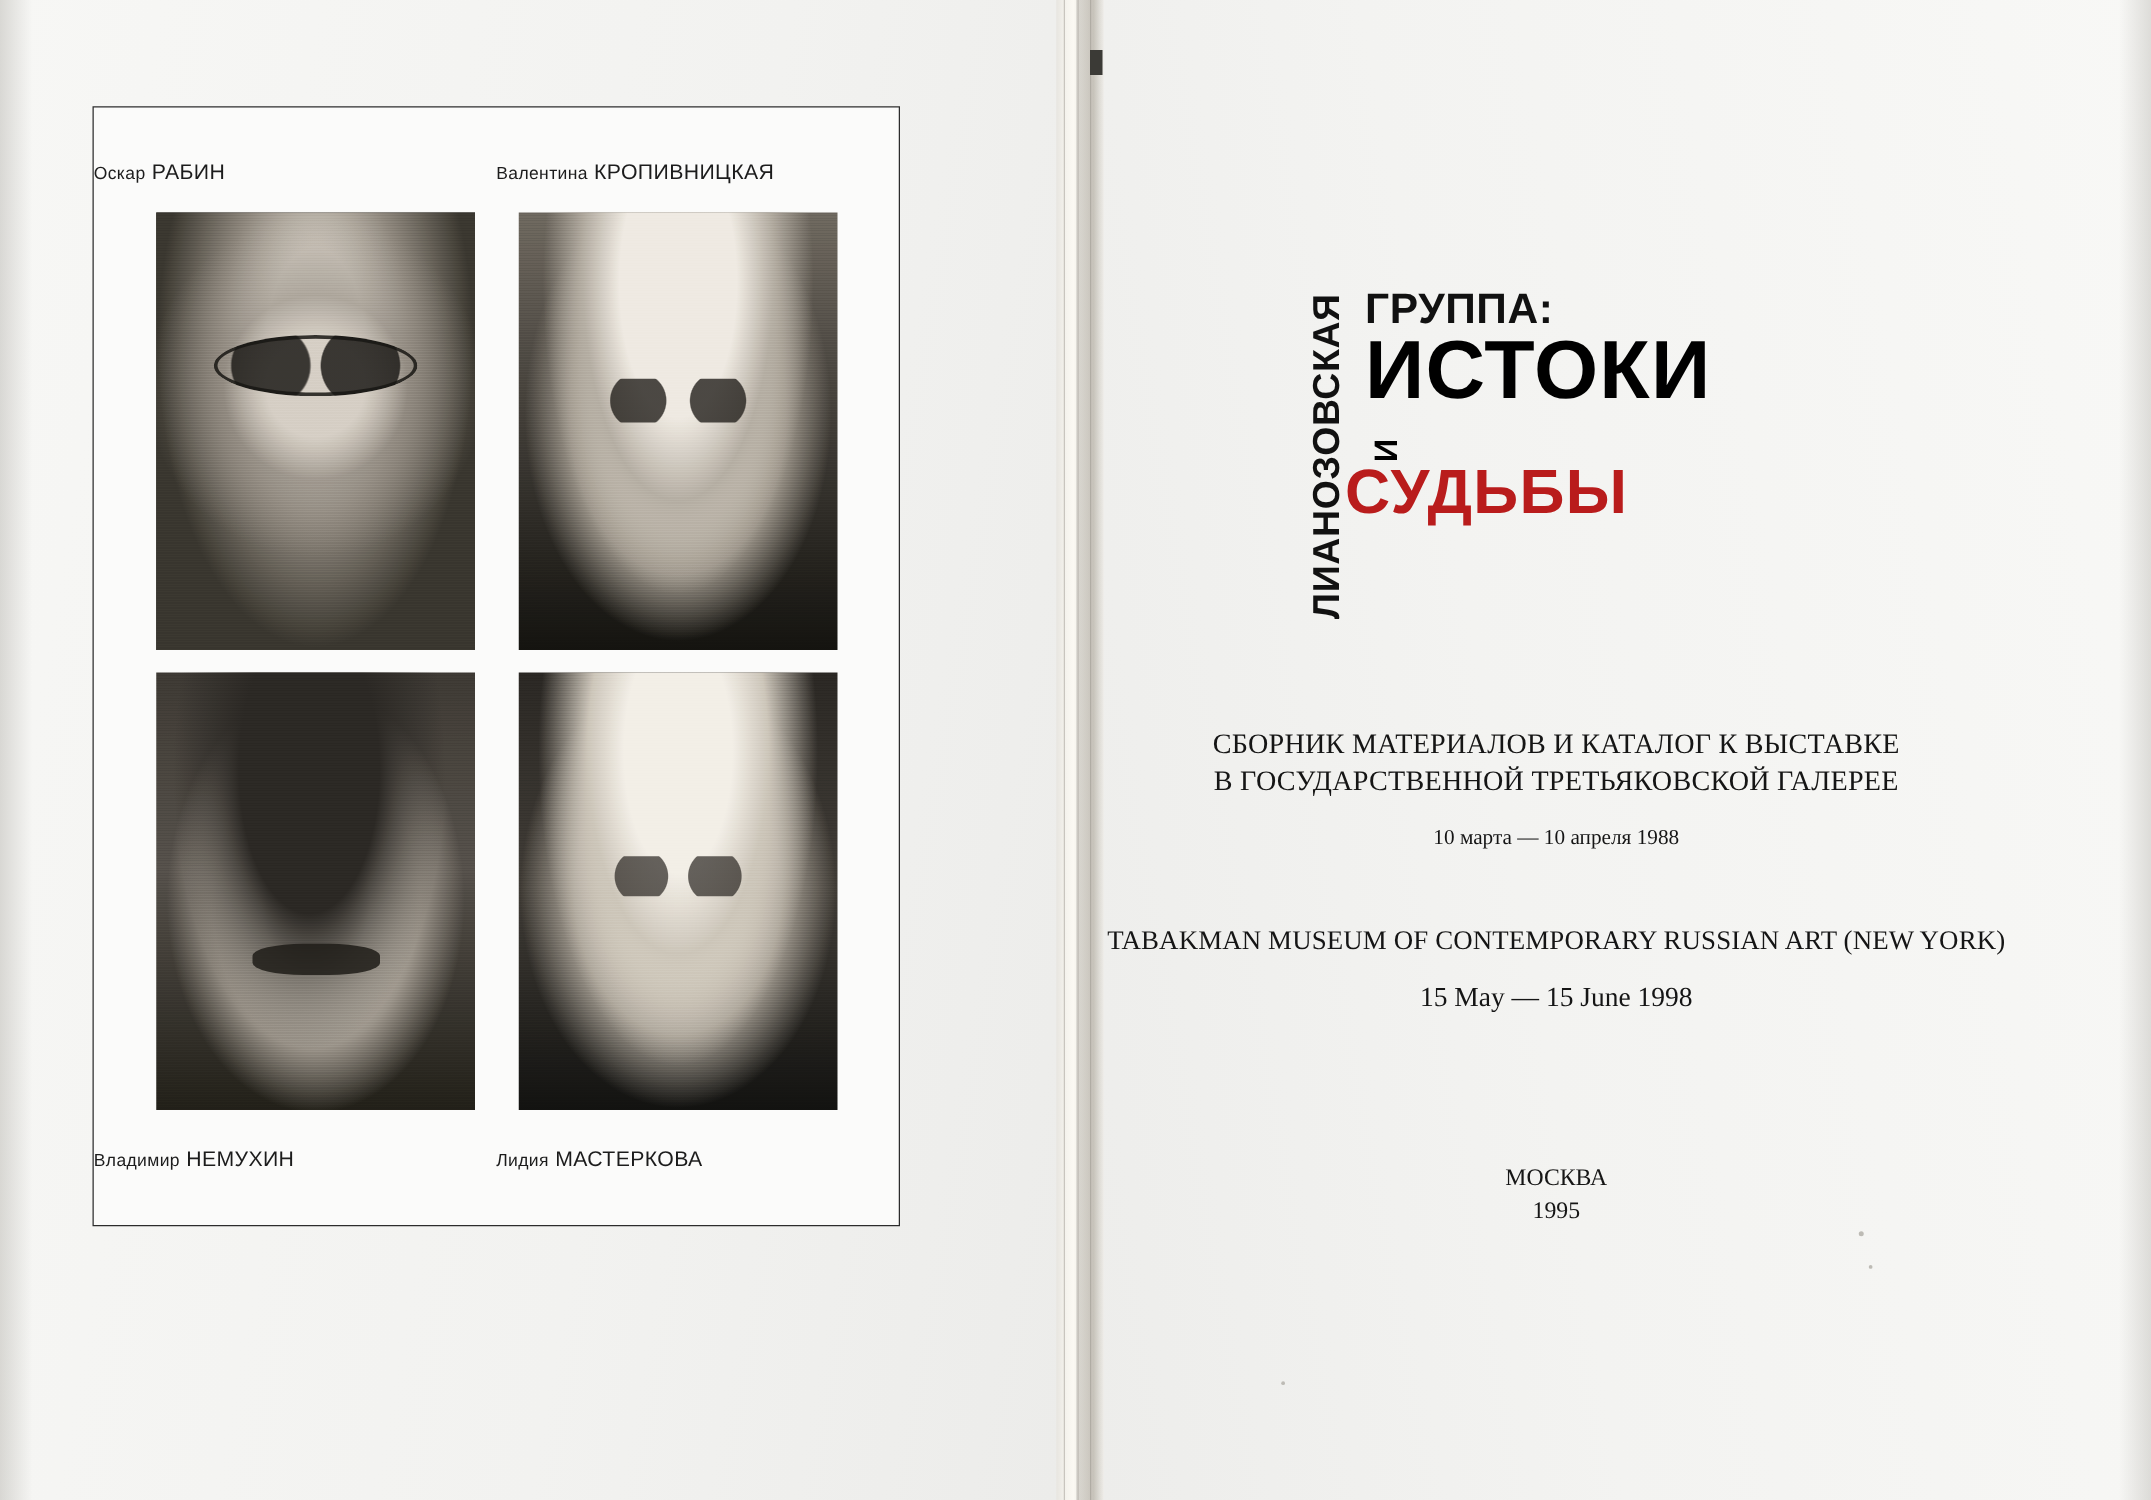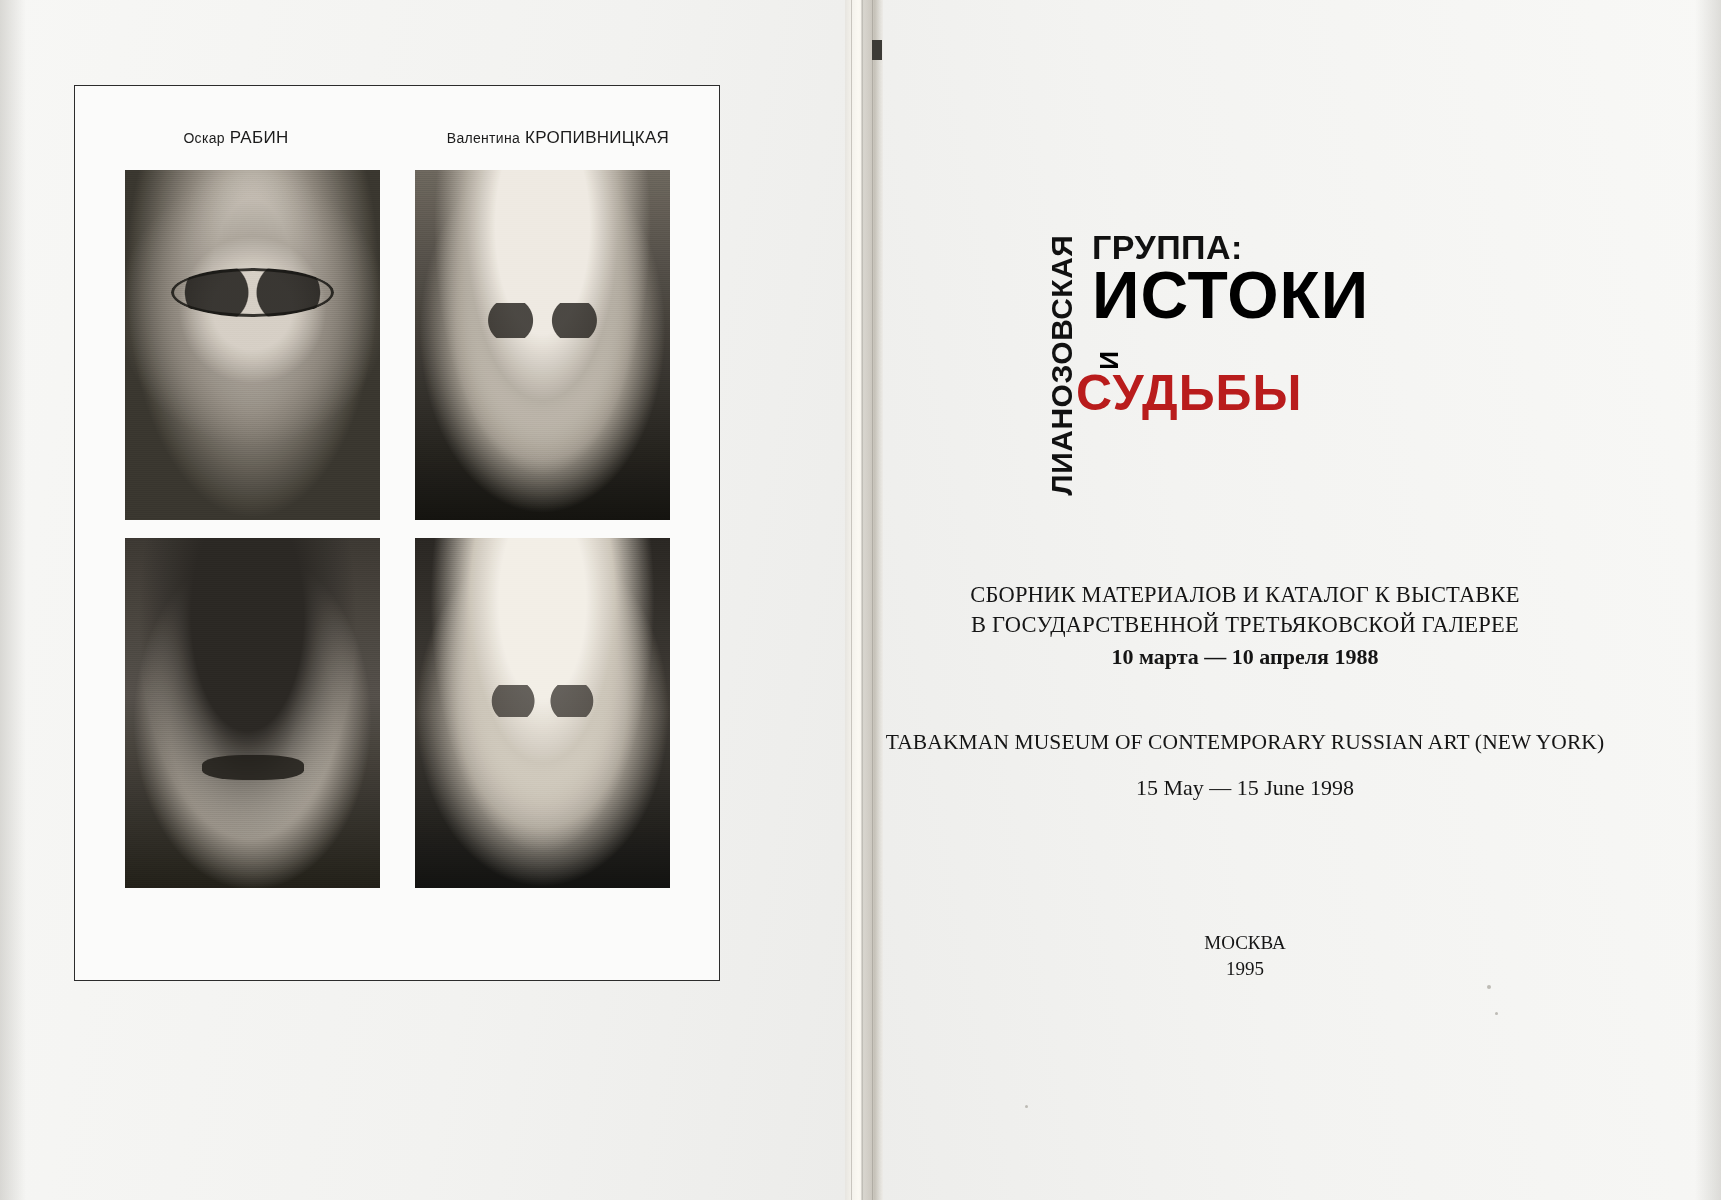--- a/index.html
+++ b/index.html
@@ -72,21 +72,21 @@
     display: flex;
   }
   .names-row-bottom {
     position: absolute;
     left: 0; bottom: 42px;
     width: 100%;
     display: flex;
   }
   .name-cell {
     flex: 1;
-    text-align: center;
+    text-align: left;
     font-family: "Liberation Sans", sans-serif;
     font-size: 17px;
     letter-spacing: .3px;
     color: #1c1c1c;
   }
   .name-cell .small {
     font-size: 14px;
   }
 
   .photo-grid {
@@ -236,23 +236,22 @@
     color: #151515;
   }
   .sb-line1, .sb-line2 {
     font-family: "Liberation Serif", serif;
     font-size: 22.5px;
     letter-spacing: .2px;
     line-height: 1.34;
   }
   .sb-dates {
     font-family: "Liberation Serif", serif;
-    font-size: 22px;
-    margin-top: 4px;
-    font-weight: bold;
+    font-size: 17px;
+    margin-top: 20px;
   }
   .sb-museum {
     font-family: "Liberation Serif", serif;
     font-size: 21.5px;
     margin-top: 60px;
     letter-spacing: .1px;
   }
   .sb-dates2 {
     font-family: "Liberation Serif", serif;
     font-size: 22px;
@@ -321,20 +320,30 @@
           <div class="grain"></div>
         </div>
       <div class="photo ph3">
           <div class="grain"></div>
         </div>
       <div class="photo ph4">
           <div class="grain"></div>
         </div>
     </div>
 
+    <div class="names-row-bottom">
+      <div class="name-cell">
+        <span class="small">Владимир</span>
+        <span>НЕМУХИН</span>
+      </div>
+      <div class="name-cell">
+        <span class="small">Лидия</span>
+        <span>МАСТЕРКОВА</span>
+      </div>
+    </div>
   </div>
 
   <div class="title-block">
 
     <div class="vw-wrap">
       <div class="vw-inner">ЛИАНОЗОВСКАЯ</div>
     </div>
 
     <div class="t-group">ГРУППА:</div>
     <div class="t-istoki">ИСТОКИ</div>

